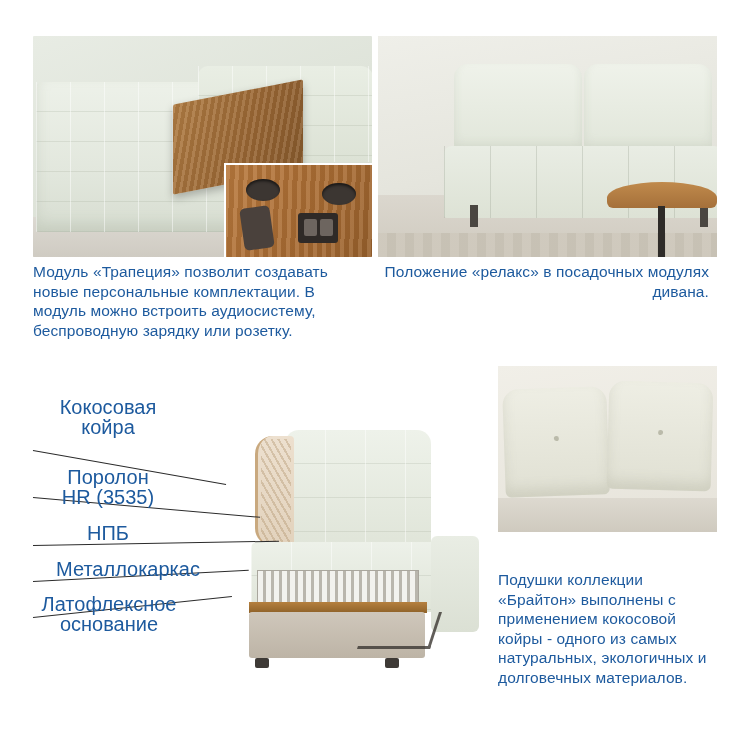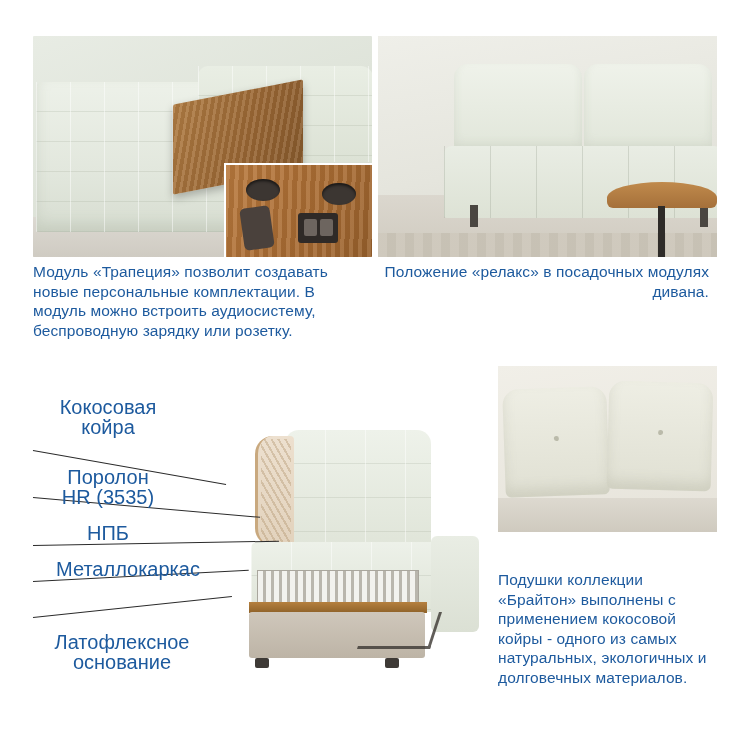--- a/index.html
+++ b/index.html
@@ -308,21 +308,21 @@
   <div class="callout" style="left:33px; top:398px; width:150px; white-space:pre-line;">Кокосовая
 койра</div>
 
   <div class="callout" style="left:33px; top:468px; width:150px; white-space:pre-line;">Поролон
 HR (3535)</div>
 
   <div class="callout" style="left:33px; top:524px; width:150px; white-space:pre-line;">НПБ</div>
 
   <div class="callout" style="left:33px; top:560px; width:190px; white-space:pre-line;">Металлокаркас</div>
 
-  <div class="callout" style="left:37px; top:595px; width:170px; white-space:pre-line;margin-top:38px;">Латофлексное
+  <div class="callout" style="left:24px; top:595px; width:170px; white-space:pre-line;">Латофлексное
 основание</div>
 
   <div class="panel" id="photo-cushions">
     <div class="cushion-shadow"></div>
     <div class="pill l"></div>
     <div class="pill r"></div>
   </div>
 
   <div class="caption" style="left:498px; top:570px; width:222px;">Подушки коллекции «Брайтон» выполнены с применением кокосовой койры - одного из самых натуральных, экологичных и долговечных материалов.</div>
 

